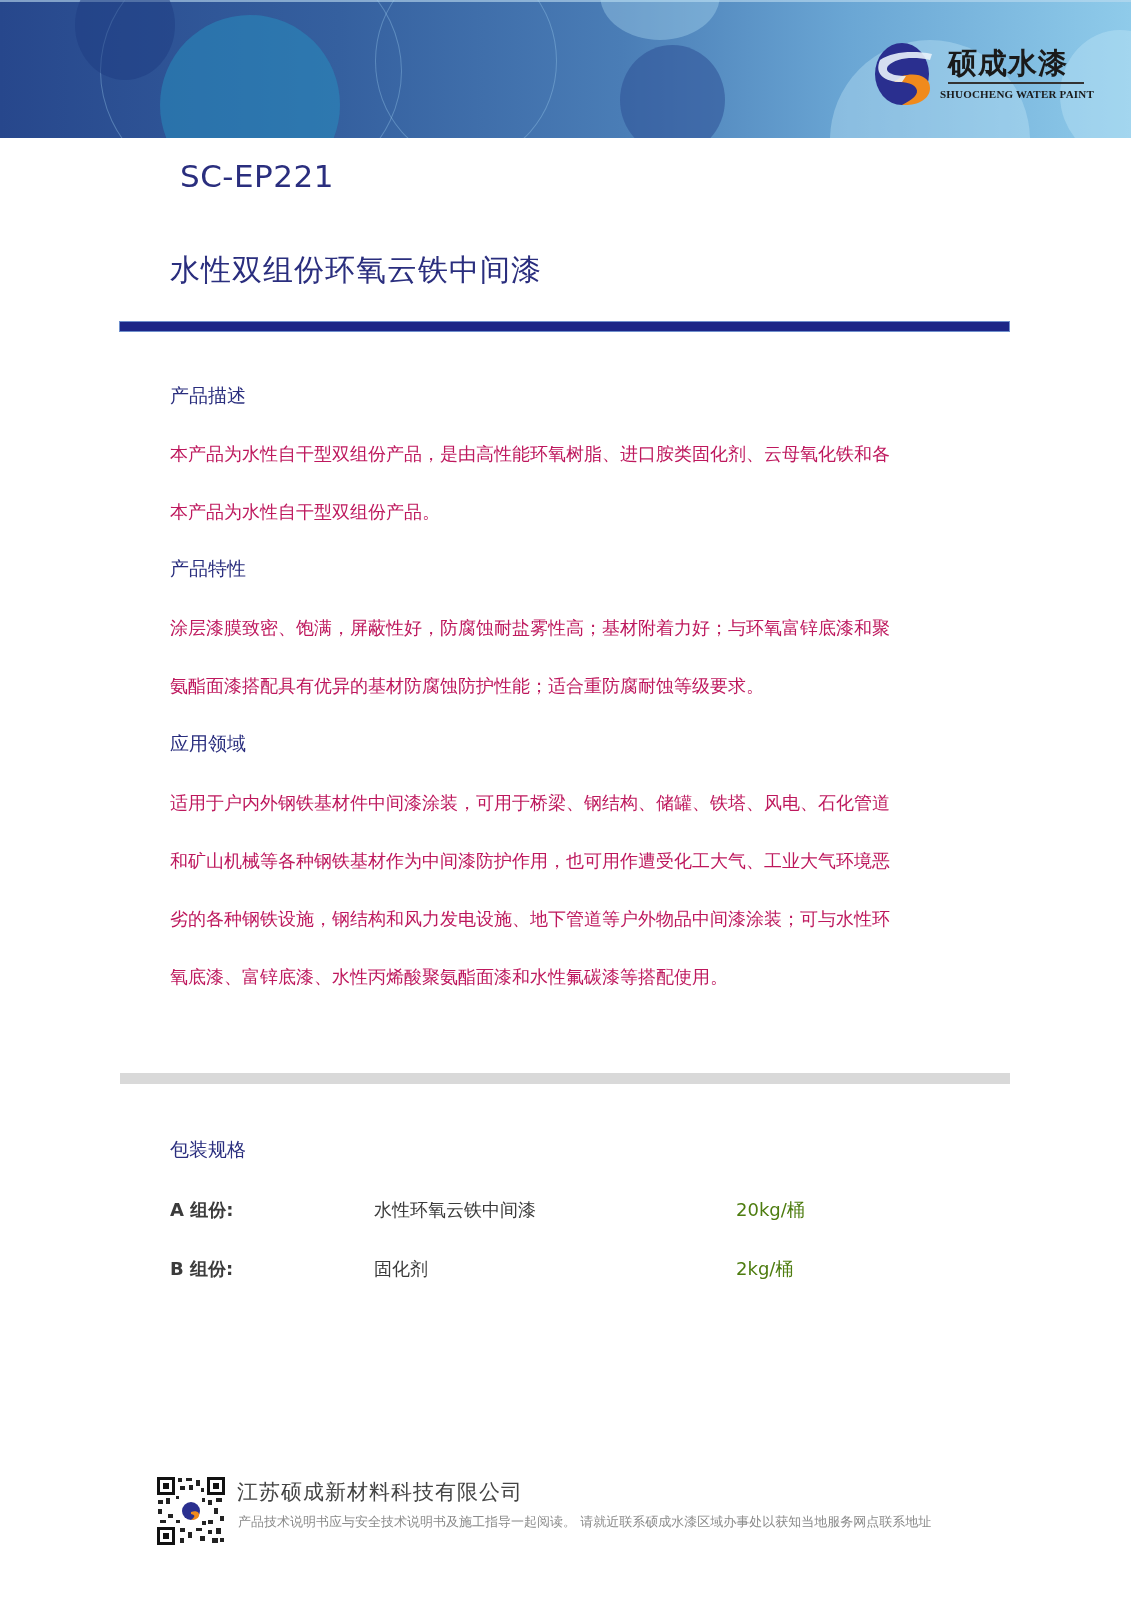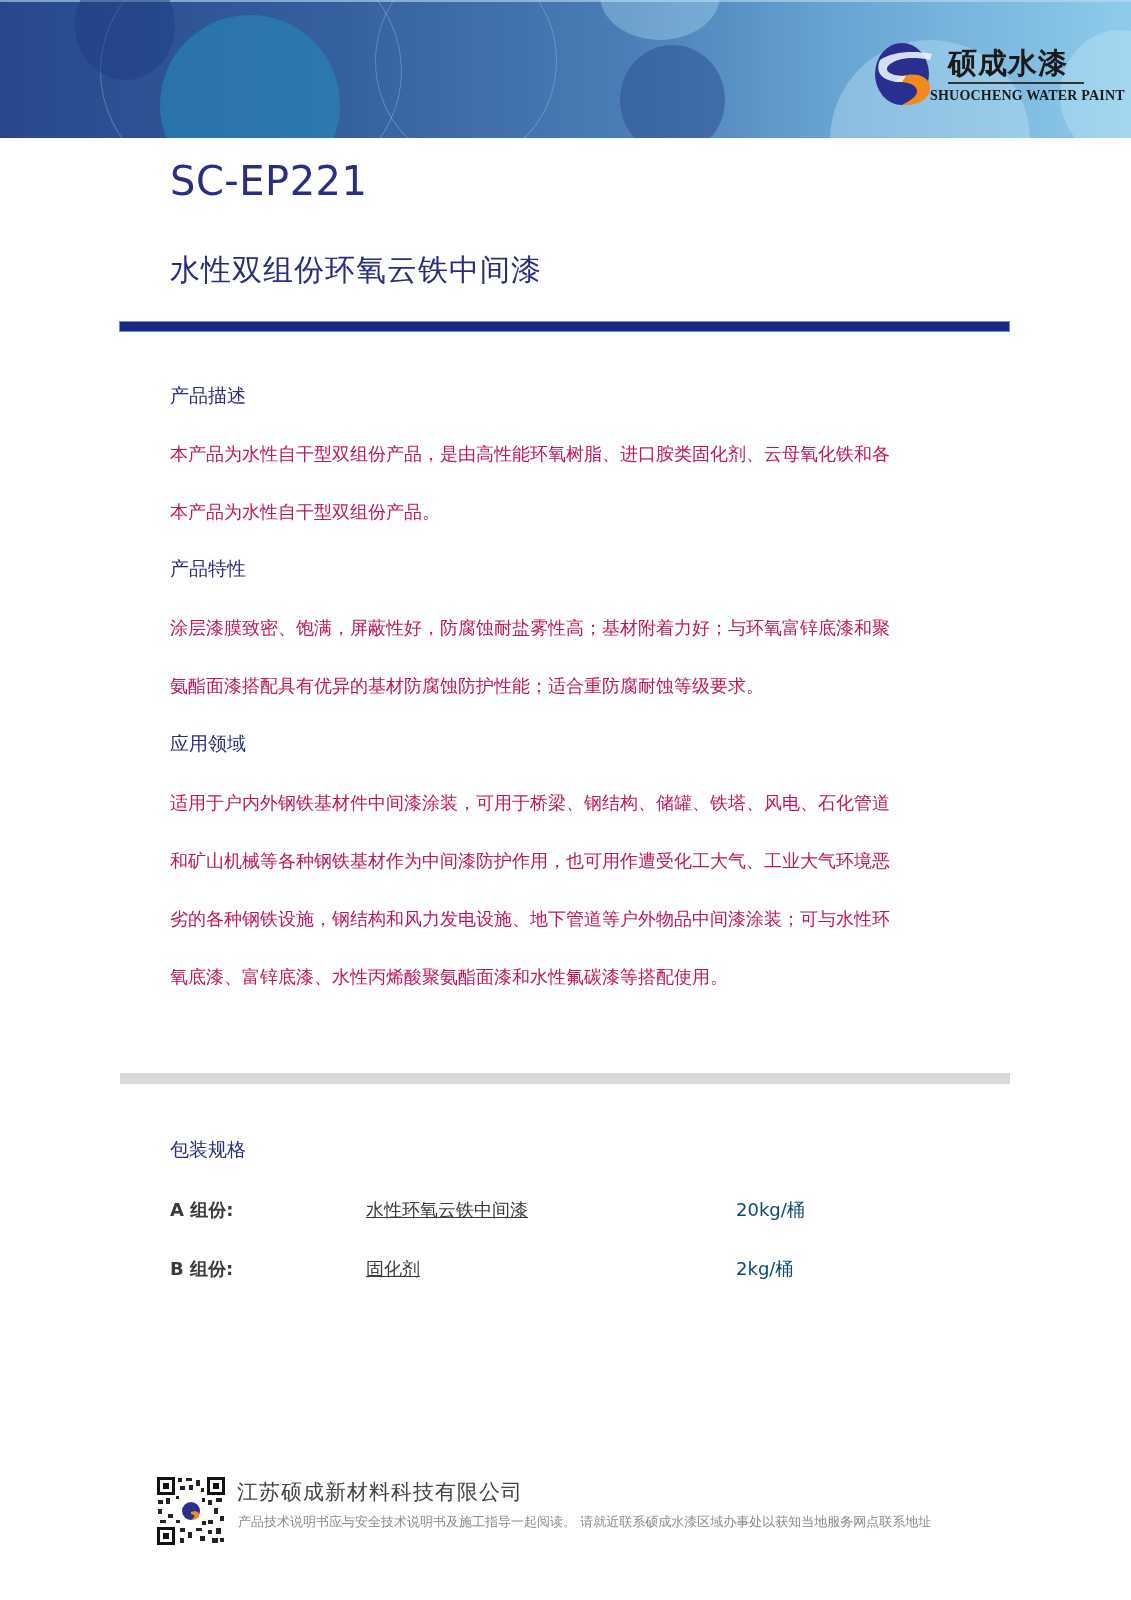--- a/index.html
+++ b/index.html
@@ -21,36 +21,36 @@
   .d5 { left: 100px; top: -60px; width: 300px; height: 260px; border: 1.5px solid rgba(160,210,240,0.35); background: transparent; }
   .d6 { left: 830px; top: 40px; width: 200px; height: 200px; background: rgba(200,235,250,0.35); }
   .d7 { left: 600px; top: -50px; width: 120px; height: 90px; background: rgba(180,225,245,0.35); }
   .d8 { left: 1060px; top: 30px; width: 120px; height: 130px; background: rgba(200,235,250,0.35); }
   .hdr-line { position:absolute; left:0; top:0; width:1131px; height:2px; background: rgba(190,220,240,0.6); }
 
   .logo { position: absolute; left: 872px; top: 38px; width: 216px; height: 70px; }
   .logo-mark { position: absolute; left: 0; top: 0; width: 64px; height: 70px; }
   .logo-cn { position: absolute; left: 76px; top: 6px; font-family: "DejaVu Serif", "Liberation Serif", serif; font-size: 29px; font-weight: bold; color: #1a1a1a; letter-spacing: 1px; white-space: nowrap; }
   .logo-rule { position: absolute; left: 76px; top: 44px; width: 136px; height: 1.5px; background: #333; }
-  .logo-en { position: absolute; left: 58px; top: 50px; font-family: "Liberation Serif", "DejaVu Serif", serif; font-size: 14px; font-weight: bold; color: #1a1a1a; white-space: nowrap; letter-spacing: 0.2px; }
+  .logo-en { position: absolute; left: 68px; top: 50px; font-family: "Liberation Serif", "DejaVu Serif", serif; font-size: 11px; font-weight: bold; color: #1a1a1a; white-space: nowrap; letter-spacing: 0.2px; }
 
-  .code { position: absolute; left: 170px; top: 158px; font-size: 40px; color: #2a2e7e; font-family: "DejaVu Sans", sans-serif; letter-spacing: 0.5px; }
+  .code { position: absolute; left: 180px; top: 158px; font-size: 31px; color: #2a2e7e; font-family: "DejaVu Sans", sans-serif; letter-spacing: 0.5px; }
   .title { position: absolute; left: 170px; top: 250px; font-size: 30px; color: #2a2e7e; letter-spacing: 1px; }
   .blue-rule { position: absolute; left: 119px; top: 321px; width: 891px; height: 11px; background: #1c2687; box-shadow: 0 0 0 1px #6f8fcc inset; }
 
   .sec-h { position: absolute; left: 170px; font-size: 19px; color: #2a2e7e; }
   .para { position: absolute; left: 170px; width: 790px; font-size: 18px; color: #be185d; line-height: 58px; }
 
   .gray-rule { position: absolute; left: 120px; top: 1073px; width: 890px; height: 11px; background: #d9d9d9; }
 
   .pk-row { position: absolute; left: 170px; width: 800px; height: 28px; font-size: 18px; color: #3b3b3b; }
   .pk-row span { position: absolute; top: 0; white-space: nowrap; }
   .pk-label { left: 0; font-weight: bold; }
-  .pk-name { left: 196px; text-decoration: underline; }
-  .pk-qty { left: 566px; color: #0c4a6e; }
+  .pk-name { left: 204px; }
+  .pk-qty { left: 566px; color: #4d7c0f; }
 
   .qr { position: absolute; left: 156px; top: 1476px; width: 70px; height: 70px; }
   .footer-company { position: absolute; left: 237px; top: 1478px; font-size: 21px; color: #444; letter-spacing: 1px; }
   .footer-note { position: absolute; left: 238px; top: 1513px; font-size: 13px; color: #8a8a8a; line-height: 17px; width: 730px; }
 </style>
 </head>
 <body>
 
 <div class="header">
   <div class="hdr-line"></div>

